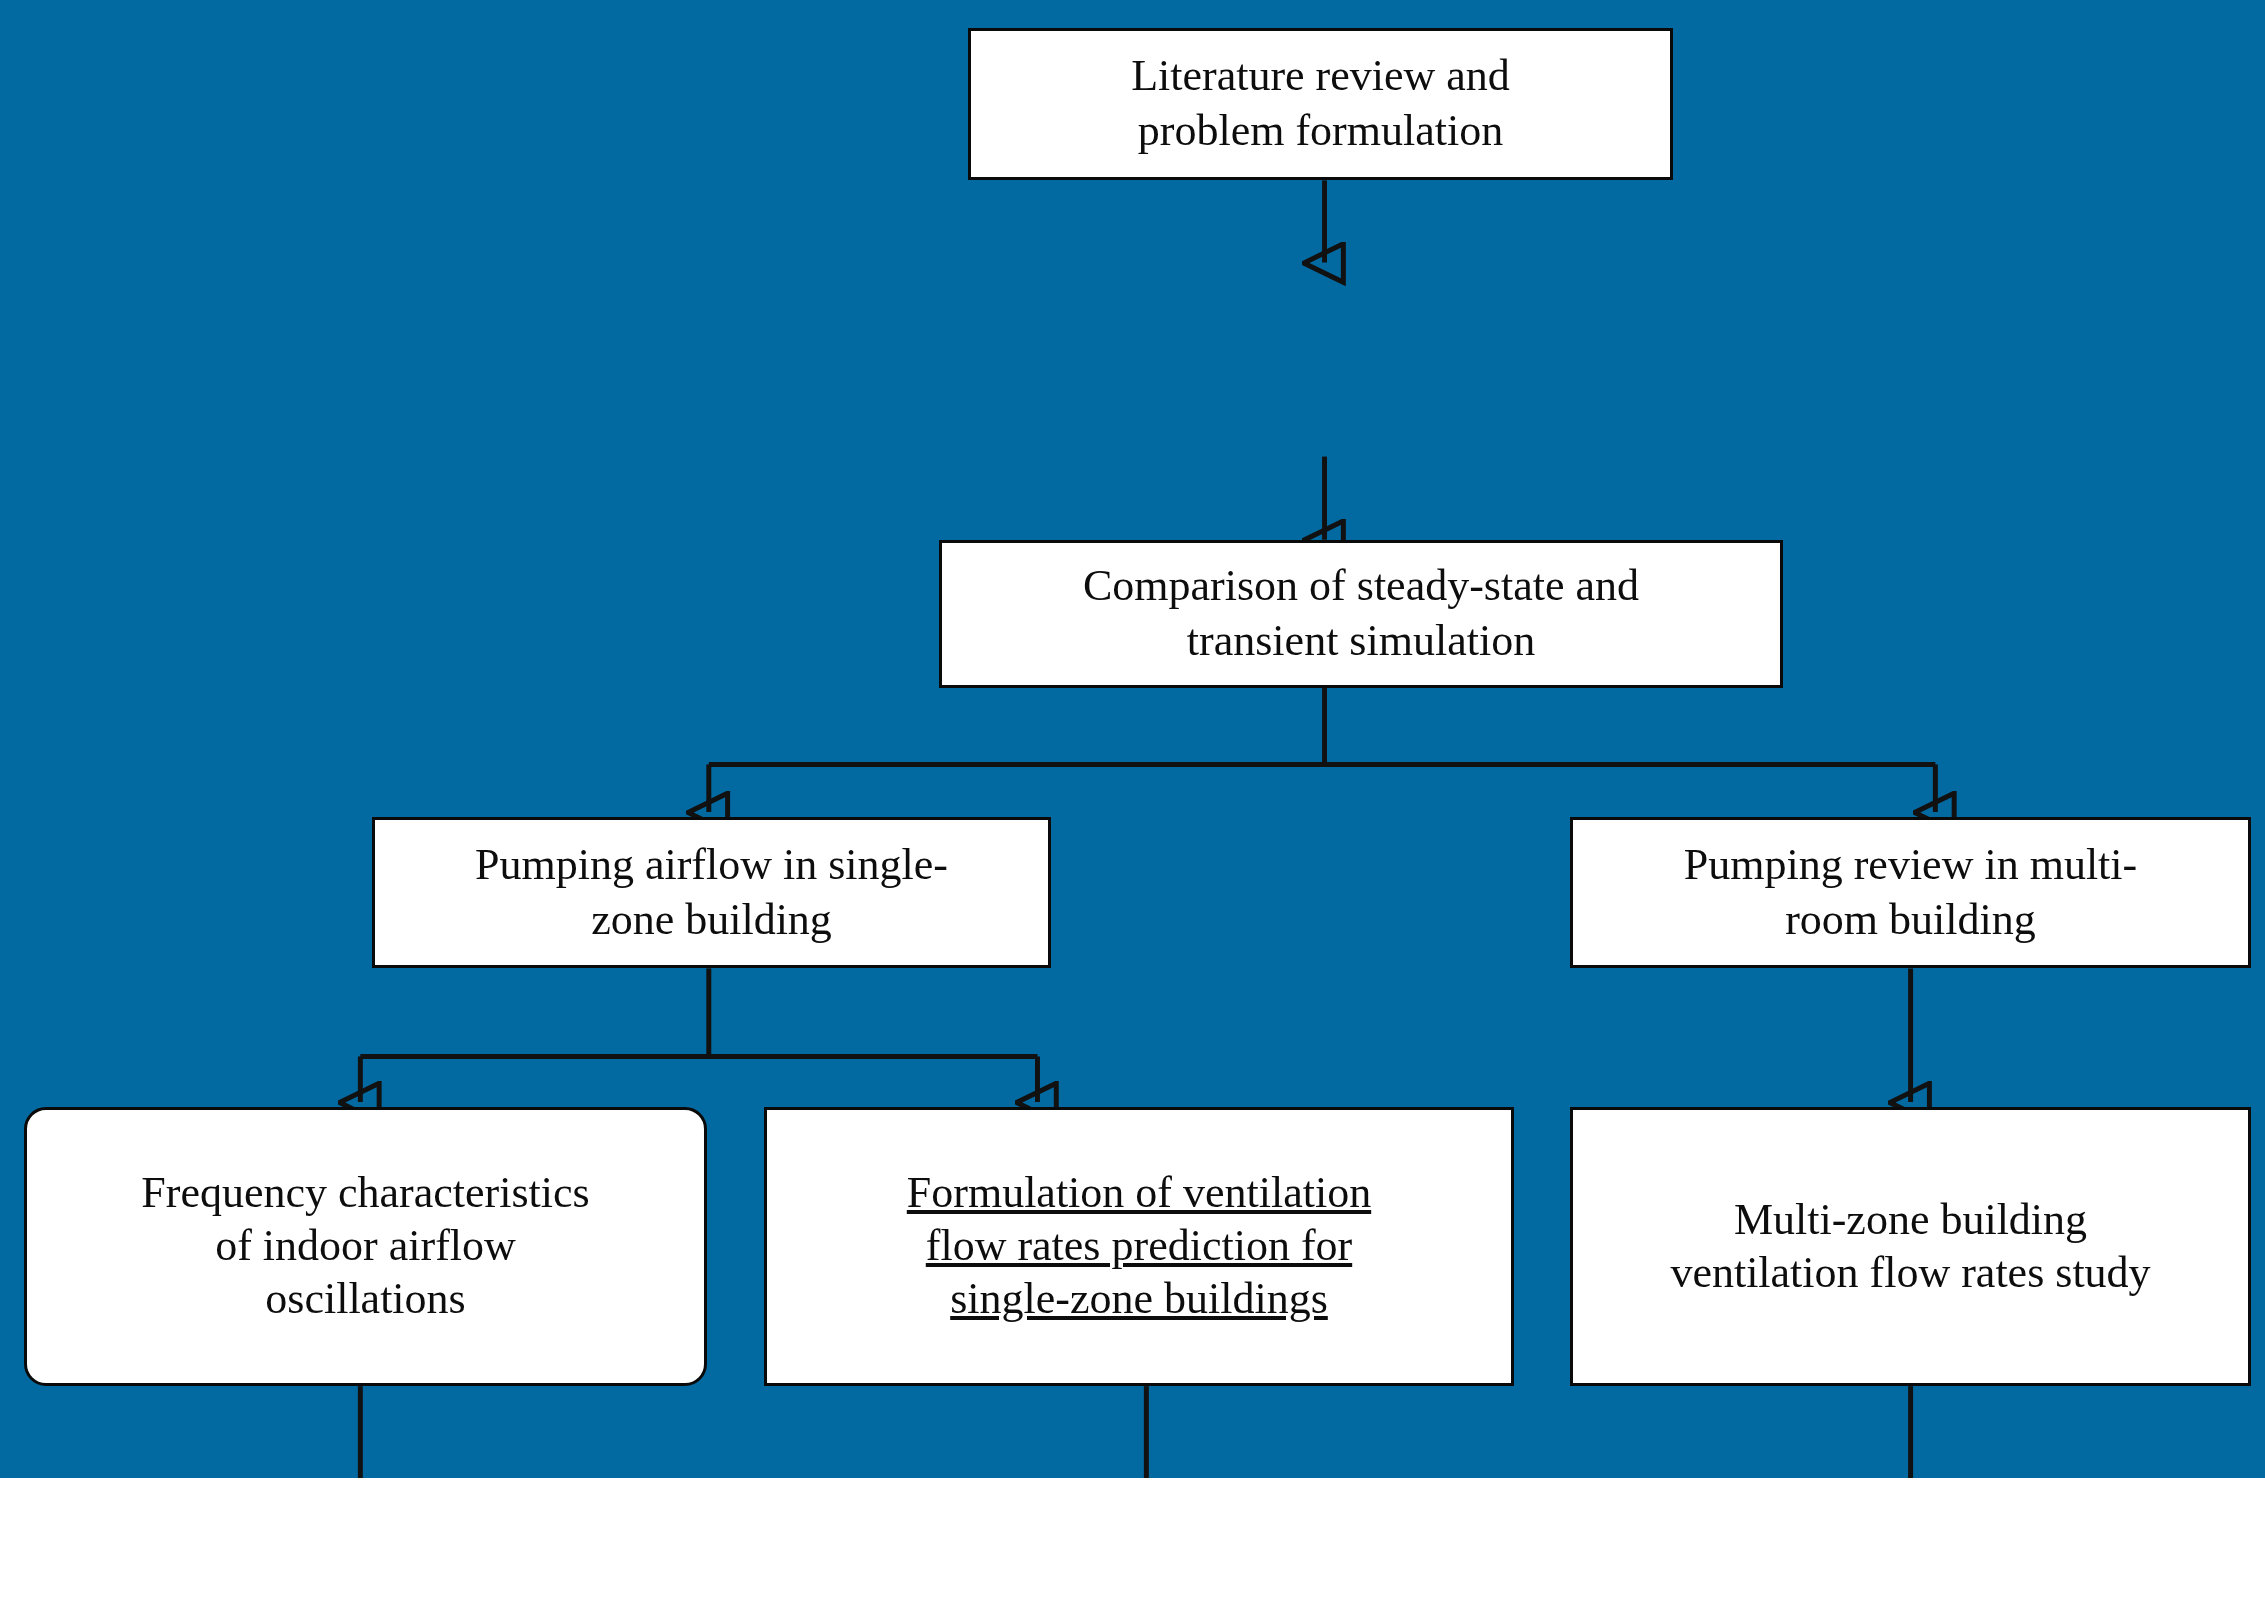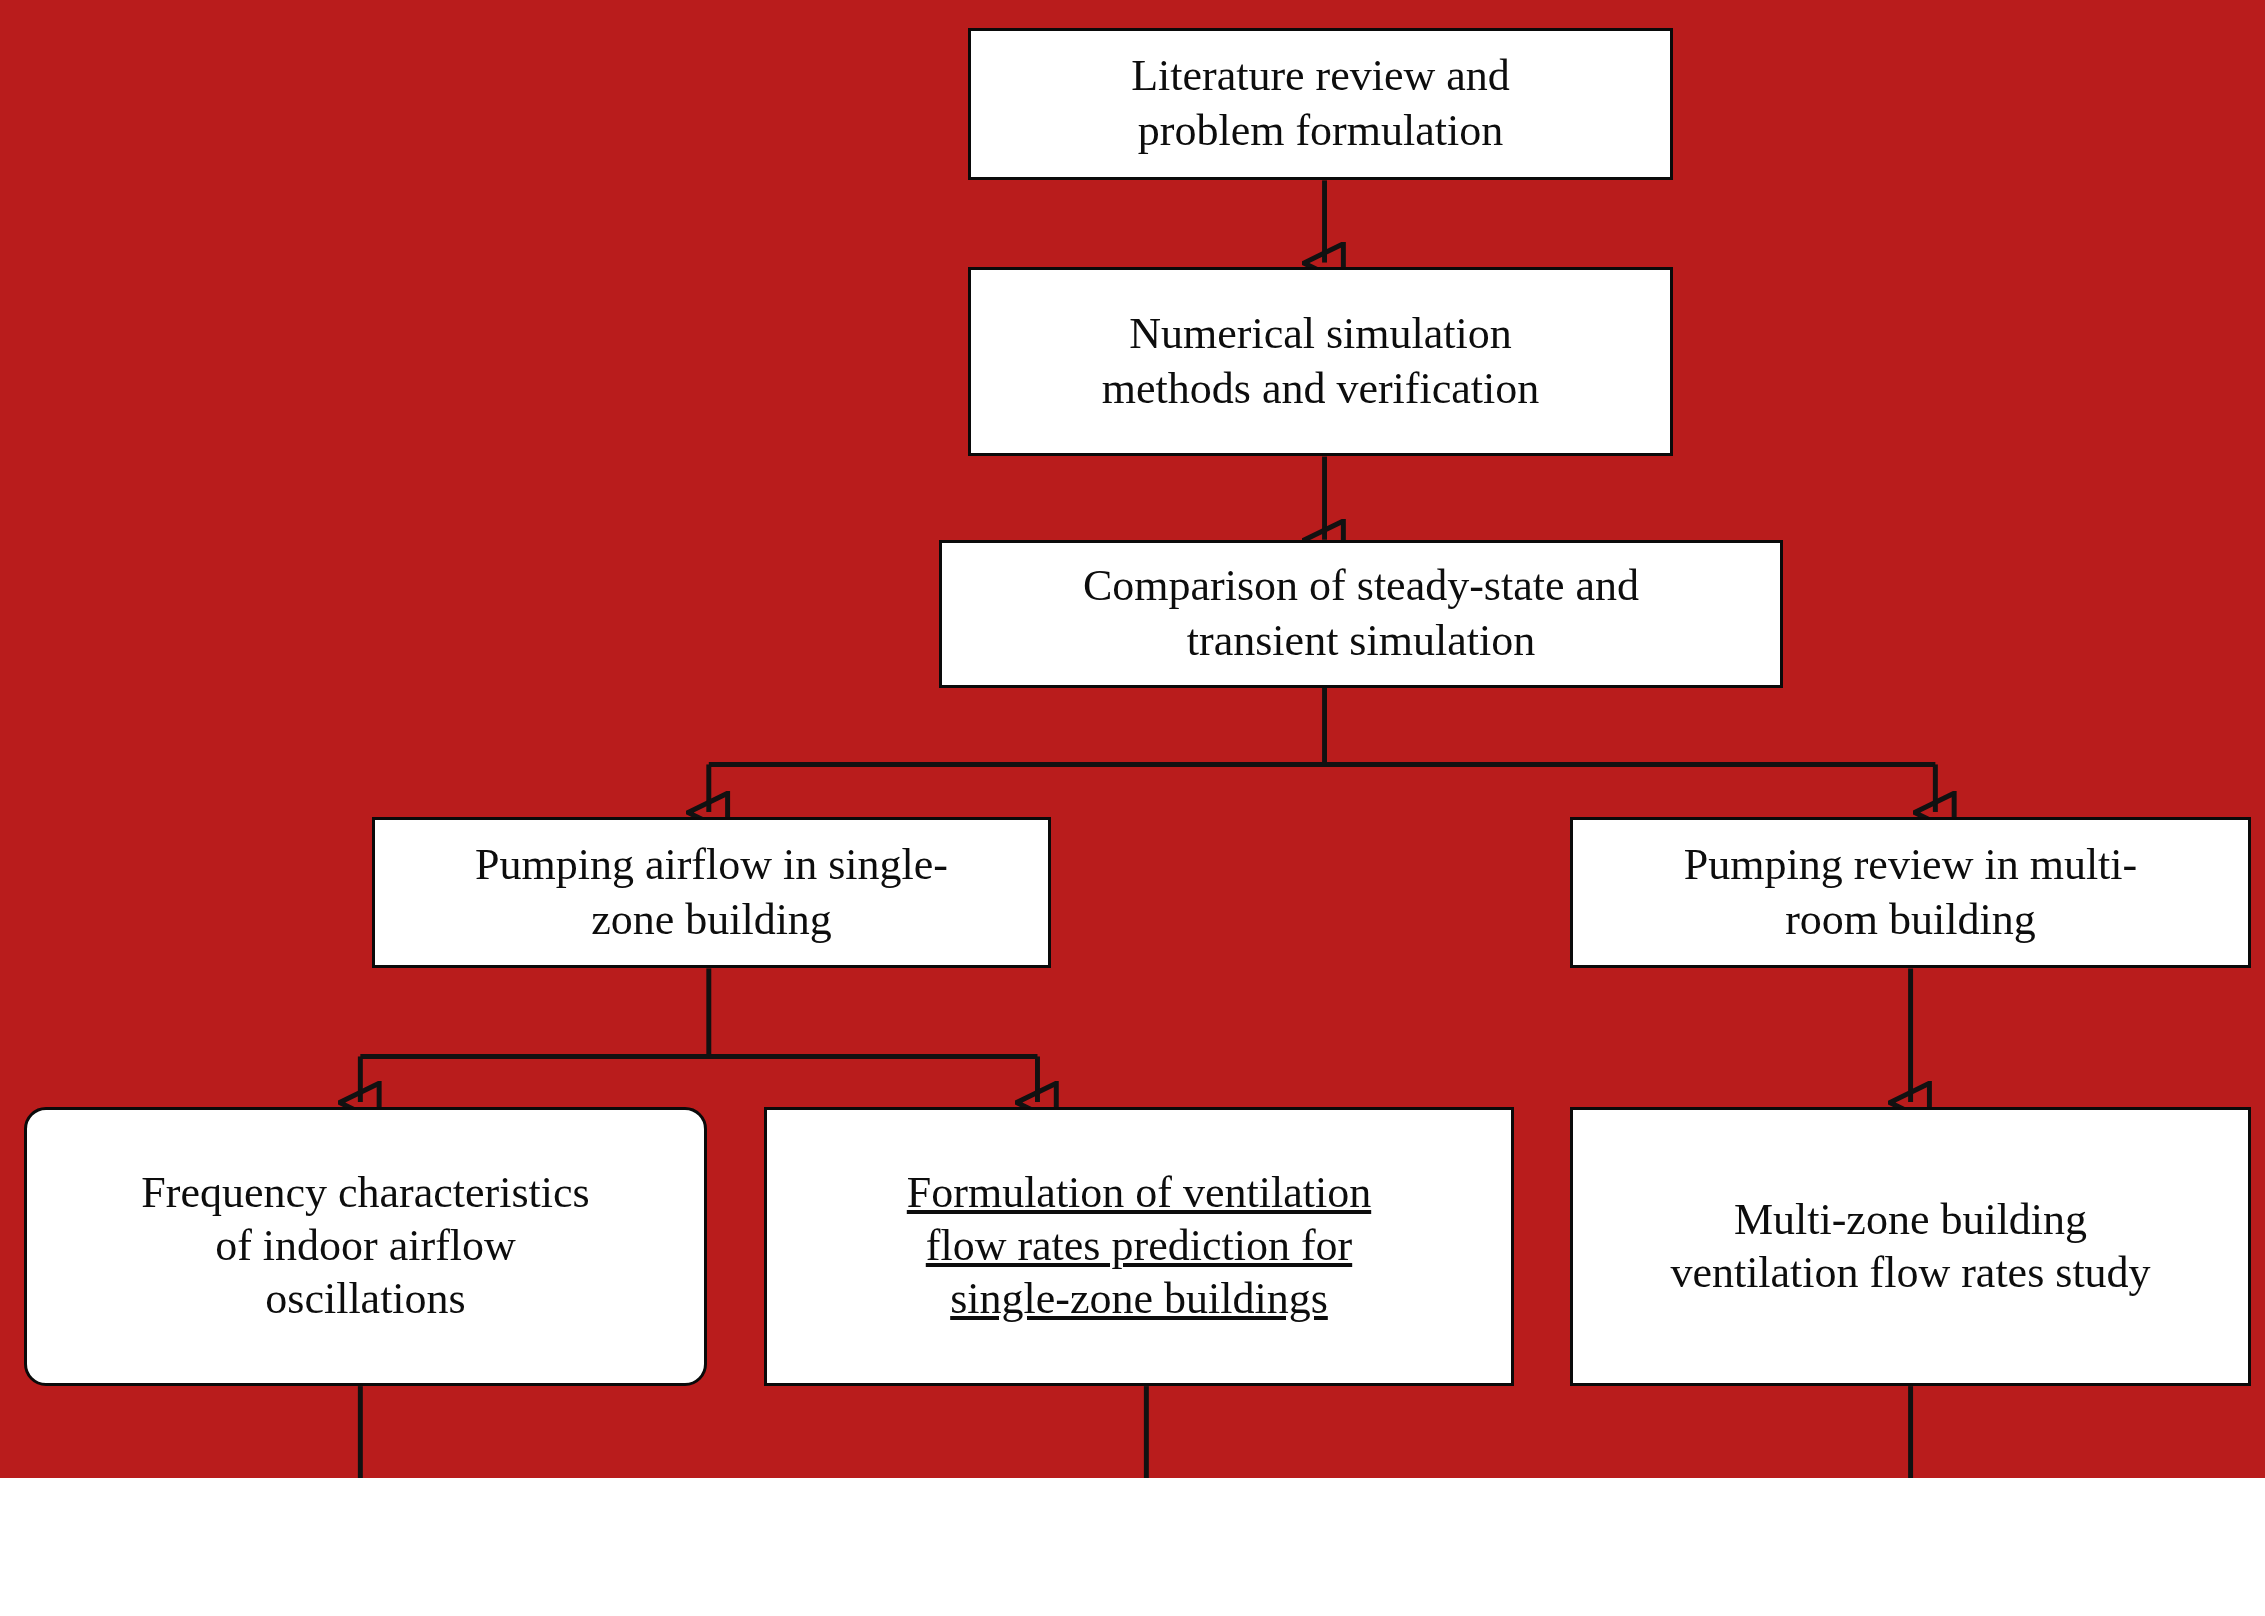--- a/index.html
+++ b/index.html
@@ -4,21 +4,21 @@
 <style>
   html, body {
     margin: 0;
     padding: 0;
     background: #ffffff;
   }
   #canvas {
     position: relative;
     width: 2265px;
     height: 1478px;
-    background: #b91c1c;
+    background: #0369a1;
     overflow: hidden;
     font-family: "Liberation Serif", "DejaVu Serif", serif;
   }
   .node {
     position: absolute;
     box-sizing: border-box;
     border: 3px solid #0a0a0a;
     background: #ffffff;
     display: flex;
     align-items: center;
@@ -79,24 +79,20 @@
     <path d="M1930,1400 L1930,1497" stroke-width="5"></path>
     <path d="M364,1497 L1930,1497" stroke-width="6"></path>
     <path d="M1321,1497 L1321,1548" stroke-width="5" marker-end="url(#arrowhead)"></path>
   </svg>
 
   <div class="node" style="left:968px; top:28px; width:705px; height:152px;">
     <span>Literature review and
 problem formulation</span>
   </div>
 
-  <div class="node" style="left:968px; top:267px; width:705px; height:189px;">
-    <span>Numerical simulation
-methods and  verification</span>
-  </div>
 
   <div class="node" style="left:899px; top:540px; width:844px; height:148px;margin-left:40px;">
     <span>Comparison of steady-state and
 transient simulation</span>
   </div>
 
   <div class="node" style="left:372px; top:817px; width:679px; height:151px;">
     <span>Pumping airflow in single-
 zone building</span>
   </div>

